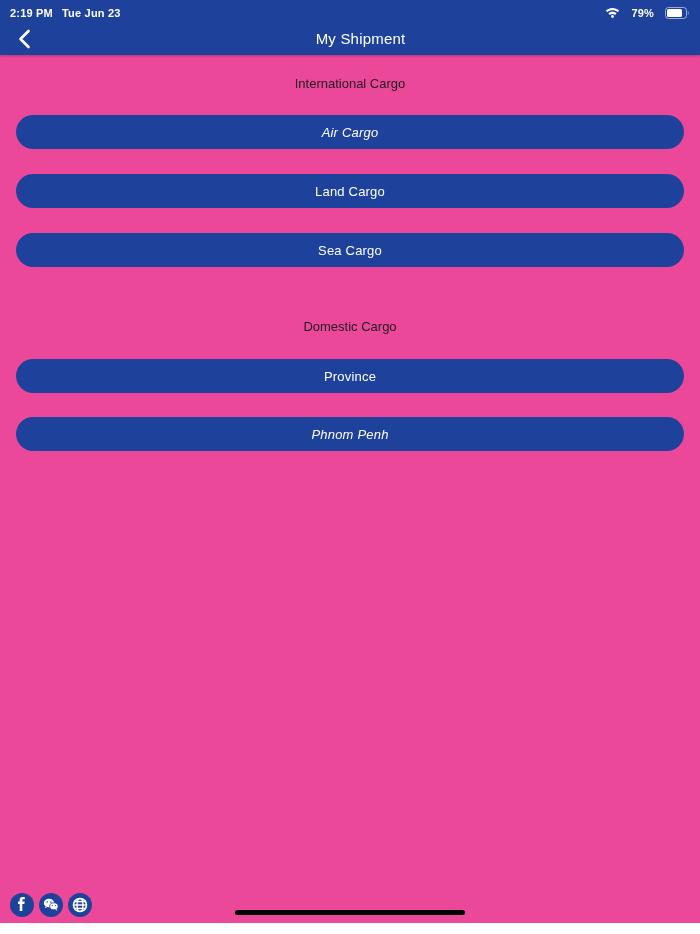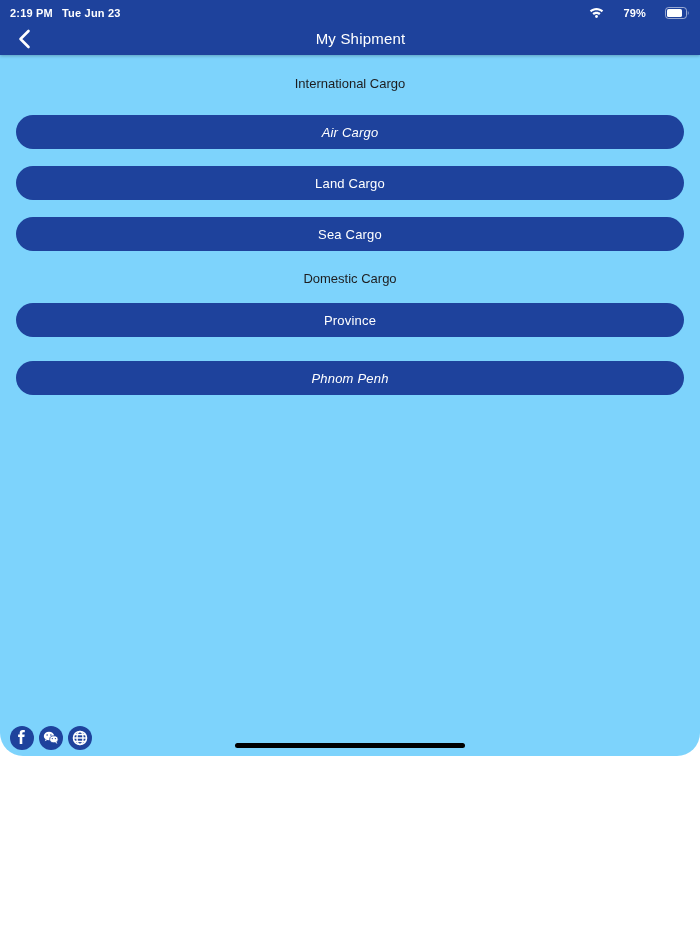--- a/index.html
+++ b/index.html
@@ -5,23 +5,22 @@
   * { margin: 0; padding: 0; box-sizing: border-box; }
   html, body { width: 700px; height: 934px; }
   body {
     font-family: "Liberation Sans", "DejaVu Sans", sans-serif;
     background: #ffffff;
     overflow: hidden;
   }
   .screen {
     position: relative;
     width: 700px;
-    height: 756px;
-    background: #7dd3fc;
-    border-radius: 23px;
+    height: 923px;
+    background: #ec4899;
   }
   
   .header {
     position: absolute;
     top: 0; left: 0; right: 0;
     height: 55px;
     background: #1e429c;
     box-shadow: 0 1px 3px rgba(0,0,0,0.25);
     color: #ffffff;
   }
@@ -31,21 +30,21 @@
     height: 22px;
     display: flex;
     align-items: center;
     justify-content: space-between;
     padding: 0 10px 0 10px;
     font-size: 11px;
     font-weight: bold;
     letter-spacing: 0.2px;
   }
   .statusbar-left { display: flex; align-items: center; gap: 9px; padding-top: 3px; }
-  .statusbar-right { display: flex; align-items: center; gap: 19px; padding-top: 3px; text-align: center; }
+  .statusbar-right { display: flex; align-items: center; gap: 11px; padding-top: 3px; text-align: center; }
   .navbar {
     position: absolute;
     top: 22px; left: 0; right: 0;
     height: 33px;
   }
   .back-btn {
     position: absolute;
     left: 10px; top: 4px;
     width: 28px; height: 26px;
     display: flex; align-items: center; justify-content: center;
@@ -68,25 +67,25 @@
     padding: 4px 16px;
   }
   .section-heading {
     text-align: center;
     font-size: 13px;
     font-weight: 500;
     color: #1d1d1f;
     line-height: 14px;
   }
   .heading-international { margin-top: 18px; }
-  .heading-domestic { margin-top: 21px; }
+  .heading-domestic { margin-top: 53px; }
   .pill-button {
     width: 100%;
     height: 34px;
-    margin-top: 17px;
+    margin-top: 25px;
     border: none;
     border-radius: 17px;
     background: #1e429c;
     color: #ffffff;
     font-family: "Liberation Sans", "DejaVu Sans", sans-serif;
     font-size: 13px;
     font-weight: 500;
     letter-spacing: 0.2px;
     display: flex;
     align-items: center;

